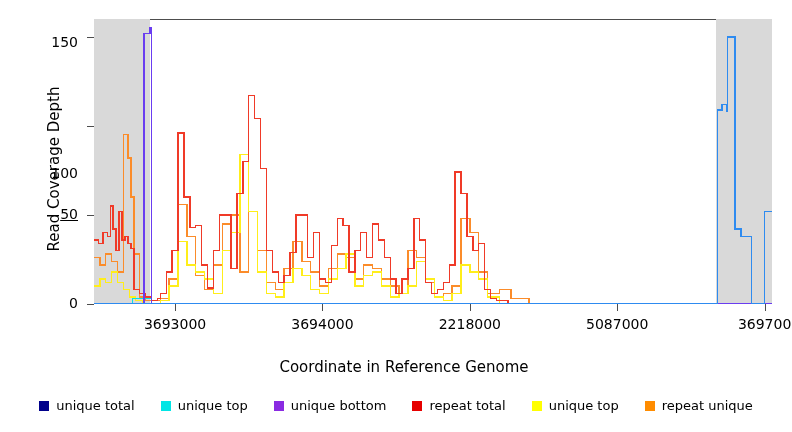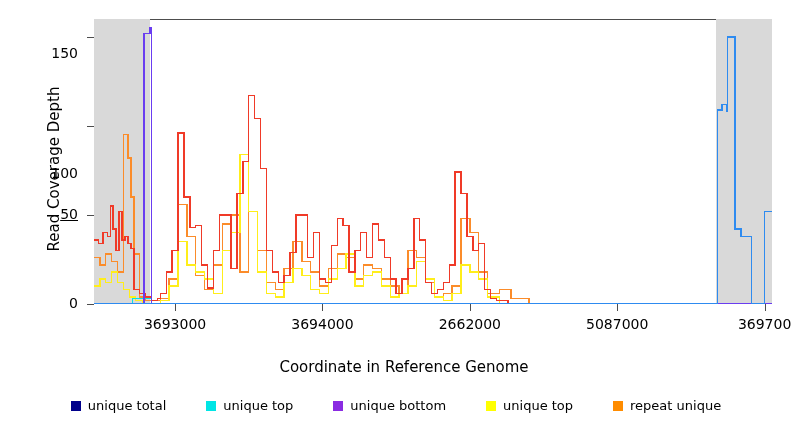--- a/index.html
+++ b/index.html
@@ -41,45 +41,45 @@
   }
   #plot-frame .frame-line{position:absolute;background:#4d4d4d;}
   .fl-top{left:0;top:0;width:100%;height:1px;}
   .fl-left{left:0;top:0;width:1px;height:100%;}
   #plot-svg{position:absolute;left:0;top:0;}
 
   
   #legend{
     position:absolute;left:0;top:398px;width:792px;
     display:flex;justify-content:center;align-items:center;
-    gap:40px;font-size:13px;color:#000;
+    gap:26px;font-size:13px;color:#000;
   }
   .legend-item{display:flex;align-items:center;gap:7px;white-space:nowrap;}
   .legend-swatch{width:10px;height:10px;display:inline-block;}
 </style>
 </head>
 <body>
 
 <div id="root">
 
   <div class="ylab">Read Coverage Depth</div>
 
   <div class="ytick-wrap">
       <div class="ytick" style="top: 296px;">0</div>
       <div class="ytick" style="top: 206.938px; text-decoration: underline;">50</div>
       <div class="ytick" style="top: 131px; margin-top: 35px;">100</div>
-      <div class="ytick" style="top: 46px;">150</div>
+      <div class="ytick" style="top: 35px;">150</div>
     </div>
 
   <div id="x-ticks">
       <div class="xtick" style="left: 175.065px;">3693000</div>
       <div class="tickmark-x" style="left: 175.065px;"></div>
       <div class="xtick" style="left: 322.457px;">3694000</div>
       <div class="tickmark-x" style="left: 322.457px;"></div>
-      <div class="xtick" style="left: 469.848px;">2662000</div>
+      <div class="xtick" style="left: 469.848px;">2218000</div>
       <div class="tickmark-x" style="left: 469.848px;"></div>
       <div class="xtick" style="left: 617.239px;">5087000</div>
       <div class="tickmark-x" style="left: 617.239px;"></div>
       <div class="xtick" style="left: 764.63px;">369700</div>
       <div class="tickmark-x" style="left: 764.63px;"></div>
     </div>
 
   <div id="plot-frame">
     <div class="frame-line fl-top"></div>
     <div class="frame-line fl-left"></div>
@@ -104,20 +104,24 @@
       </div>
       <div class="legend-item">
         <span class="legend-swatch" style="background: rgb(0, 229, 229);"></span>
         <span>unique top</span>
       </div>
       <div class="legend-item">
         <span class="legend-swatch" style="background: rgb(138, 43, 226);"></span>
         <span>unique bottom</span>
       </div>
       <div class="legend-item">
+        <span class="legend-swatch" style="background: rgb(230, 0, 0);"></span>
+        <span>repeat total</span>
+      </div>
+      <div class="legend-item">
         <span class="legend-swatch" style="background: rgb(255, 255, 0);"></span>
         <span>unique top</span>
       </div>
       <div class="legend-item">
         <span class="legend-swatch" style="background: rgb(255, 140, 0);"></span>
         <span>repeat unique</span>
       </div>
     </div>
 <div class="tickmark-y" style="top: 304px;"></div>
     <div class="tickmark-y" style="top: 214.938px;"></div>

